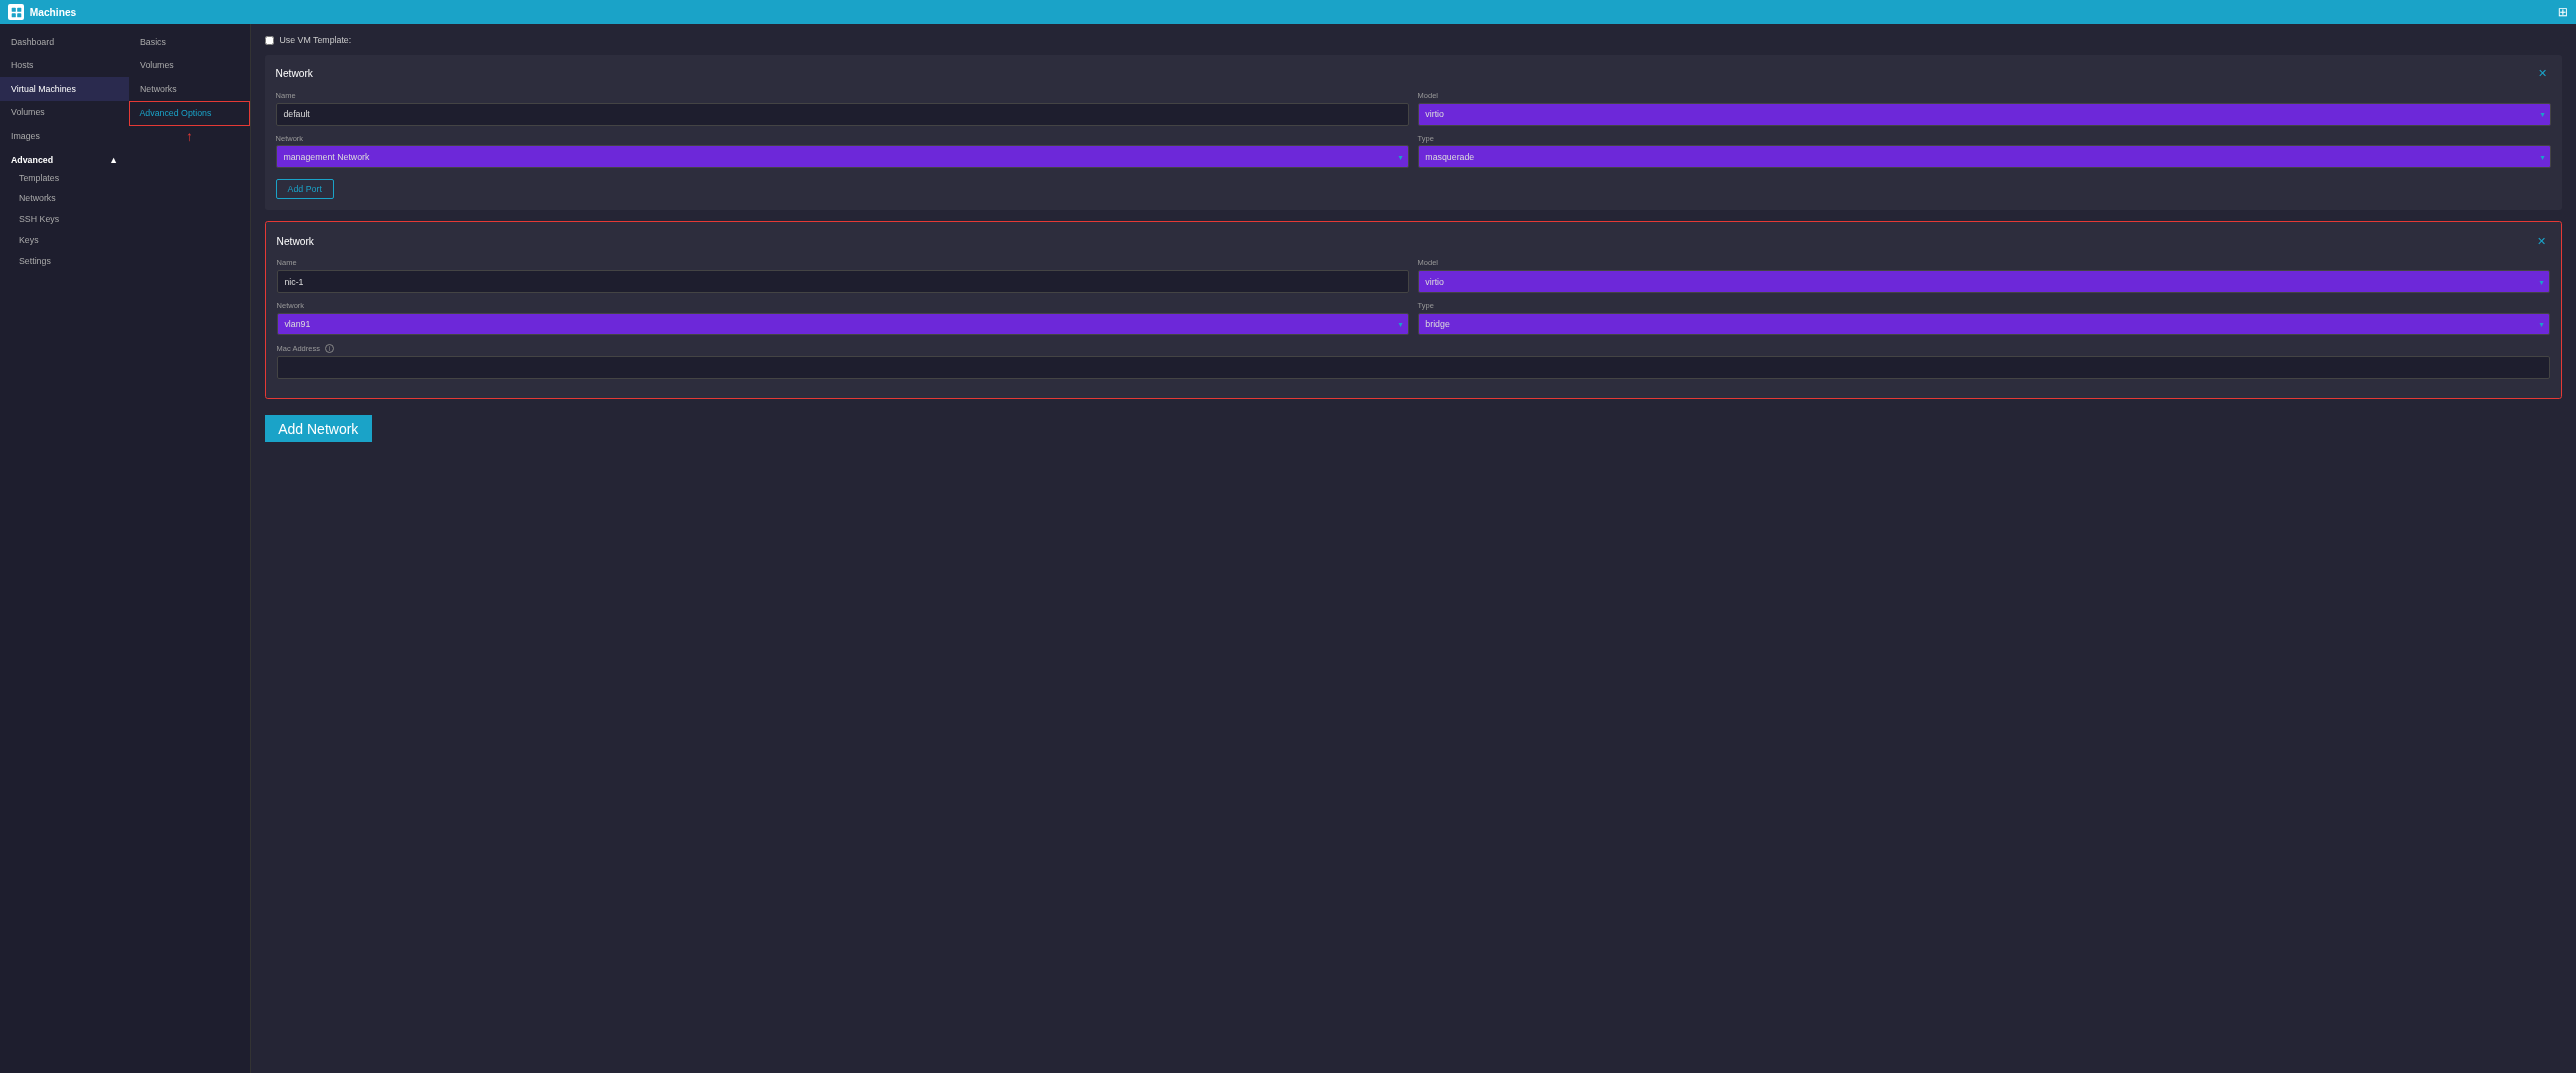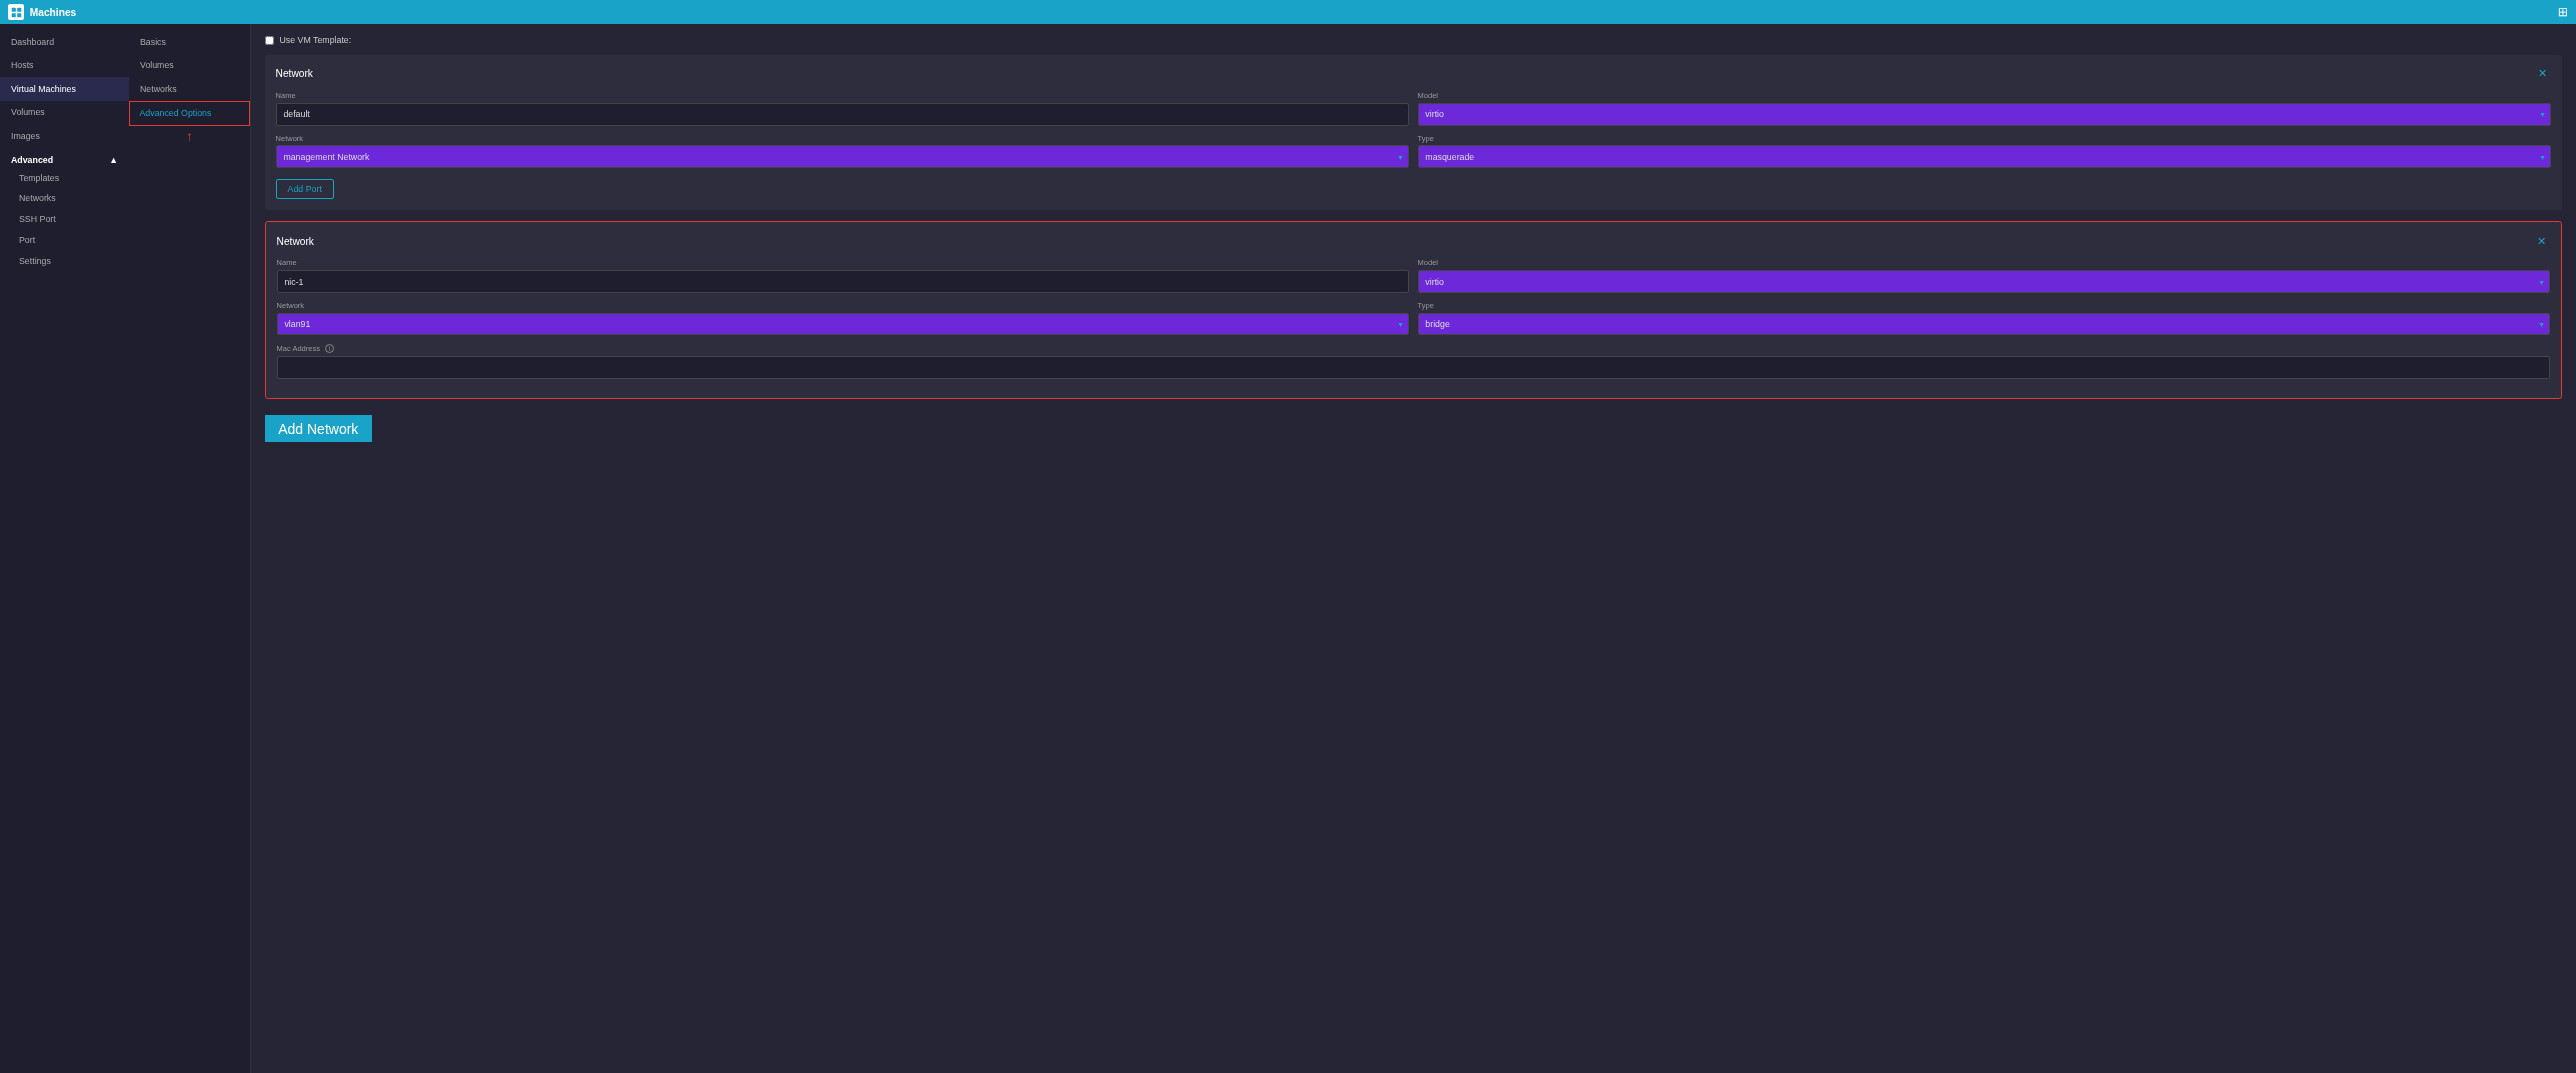--- a/index.html
+++ b/index.html
@@ -298,24 +298,24 @@
       <span>Advanced</span>
       <span>▲</span>
     </div>
     <div class="sidebar-sub-item">
       <span>Templates</span>
     </div>
     <div class="sidebar-sub-item">
       <span>Networks</span>
     </div>
     <div class="sidebar-sub-item">
-      <span>SSH Port</span>
+      <span>SSH Keys</span>
     </div>
     <div class="sidebar-sub-item">
-      <span>Port</span>
+      <span>Keys</span>
     </div>
     <div class="sidebar-sub-item">
       <span>Settings</span>
     </div>
   </div>
 
   <div class="inner-layout">
 
     <div class="sub-nav">
       <div class="sub-nav-item">

